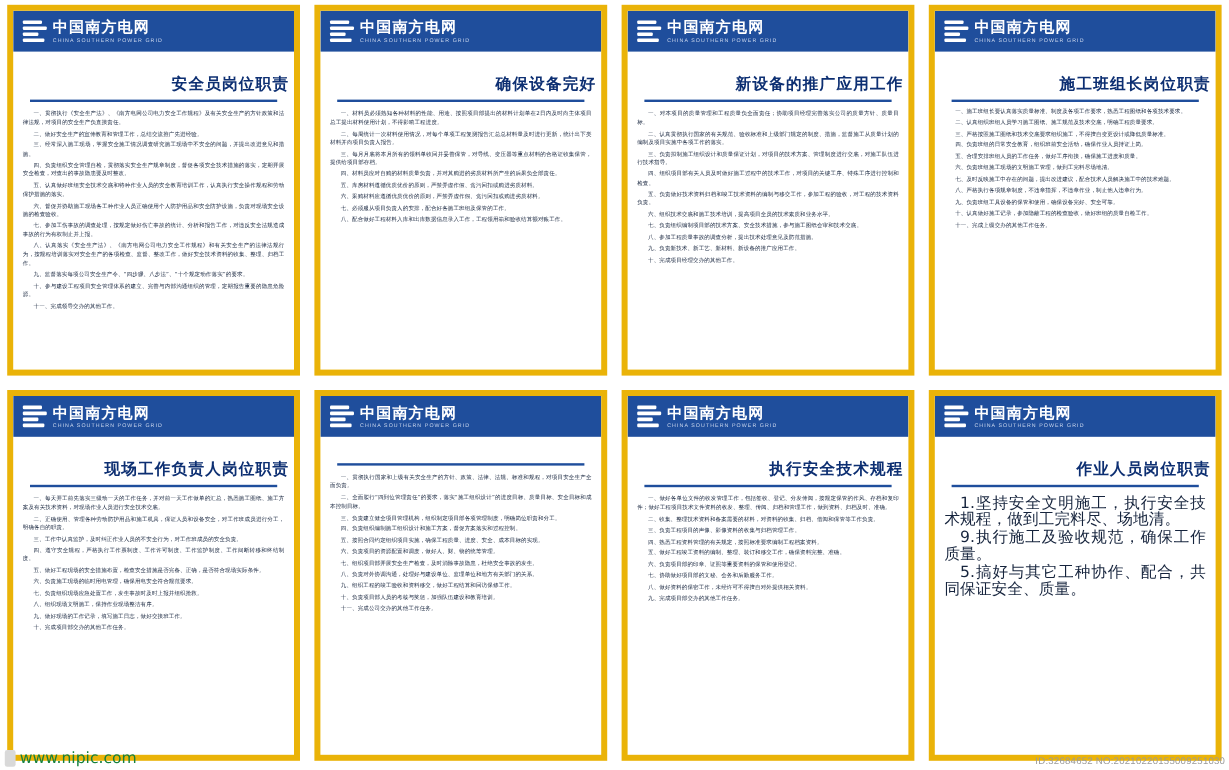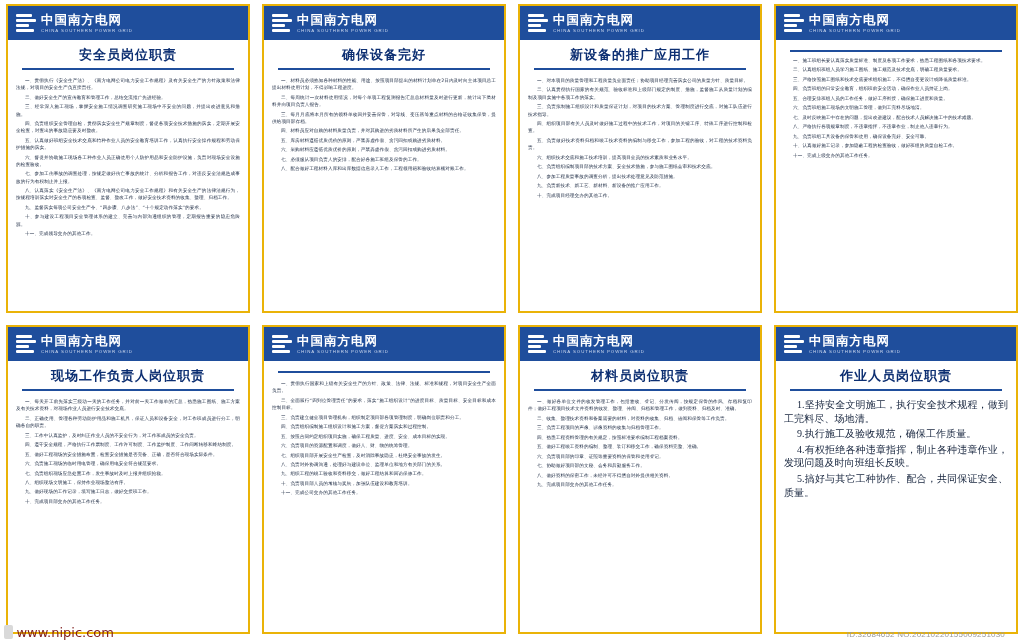--- a/index.html
+++ b/index.html
@@ -21,21 +21,21 @@
     width:256px;height:321px;
     box-sizing:border-box;
     background:#ffffff;
     display:flex;flex-direction:column;
     position:relative;
     overflow:hidden;
   }
   .card-inner{
     position:absolute;
     left:6px;top:4px;right:6px;bottom:8px;
-    border:2px solid #eab308;
+    border:5px solid #eab308;
     background:#ffffff;
     display:flex;flex-direction:column;
     overflow:hidden;
   }
   .hdr{
     background:#1f4e9c;
     height:34px;
     display:flex;align-items:center;
     padding-left:8px;
     flex:0 0 auto;
@@ -58,21 +58,22 @@
     color:#ffffff;font-size:12.5px;font-weight:bold;letter-spacing:1px;
     line-height:14px;
   }
   .logo-en{
     color:#cdd9ef;font-size:4.4px;letter-spacing:.9px;line-height:7px;
     transform:scale(1,1);
   }
   .title-wrap{
     flex:0 0 auto;
     padding:6px 4px 3px 4px;
-    text-align:center;
+    text-align:right;
+    margin-top:12px;
   }
   .title{
     font-size:13px;font-weight:bold;color:#0d2f72;
     letter-spacing:1px;
     font-family:"DejaVu Sans","Liberation Sans",sans-serif;
   }
   .title-rule{
     height:2px;background:#1f4e9c;margin:4px 10px 0 10px;
   }
   .body{
@@ -84,38 +85,37 @@
     font-size:4.6px;
     line-height:7.3px;
     color:#16243d;
     text-align:justify;
     margin:0 0 2.2px 0;
     text-indent:9px;
     font-family:"DejaVu Sans","Liberation Sans",sans-serif;
     letter-spacing:.1px;
   }
   .para.big{
-    font-size:10px;
+    font-size:13px;
     line-height:13.5px;
     text-indent:13px;
-    font-family:Liberation Serif, serif;
   }
   .card.tight .body{padding-top:2px;}
   .wm-logo{
     position:absolute;left:4px;bottom:1px;
     width:110px;height:18px;
     display:flex;align-items:center;
-    color:#7f1d1d;font-size:13px;
+    color:#15803d;font-size:13px;
     font-family:"DejaVu Sans",sans-serif;
   }
   .wm-sq{
     width:14px;height:14px;background:#d9d9d9;border-radius:2px;margin-right:3px;
   }
   .idline{
-    position:absolute;right:19px;bottom:3px;
+    position:absolute;right:3px;bottom:3px;
     font-size:8px;color:#9a9a9a;
     font-family:"Liberation Sans",sans-serif;
     letter-spacing:.2px;
   }
 </style>
 </head>
 <body>
 
 <div id="board">
 
@@ -225,20 +225,21 @@
             <i></i>
             <i></i>
             <i></i>
           </span>
         <span class="logo-text">
           <span class="logo-cn">中国南方电网</span>
           <span class="logo-en">CHINA SOUTHERN POWER GRID</span>
         </span>
       </div>
       <div class="title-wrap">
+        <div class="title">施工班组长岗位职责</div>
         <div class="title-rule"></div>
       </div>
       <div class="body">
         <p class="para">一、施工班组长要认真落实质量标准、制度及各项工作要求，熟悉工程图纸和各项技术要求。</p>
         <p class="para">二、认真组织班组人员学习施工图纸、施工规范及技术交底，明确工程质量要求。</p>
         <p class="para">三、严格按照施工图纸和技术交底要求组织施工，不得擅自变更设计或降低质量标准。</p>
         <p class="para">四、负责班组的日常安全教育，组织班前安全活动，确保作业人员持证上岗。</p>
         <p class="para">五、合理安排班组人员的工作任务，做好工序衔接，确保施工进度和质量。</p>
         <p class="para">六、负责班组施工现场的文明施工管理，做到工完料尽场地清。</p>
         <p class="para">七、及时反映施工中存在的问题，提出改进建议，配合技术人员解决施工中的技术难题。</p>
@@ -324,21 +325,21 @@
             <i></i>
             <i></i>
             <i></i>
           </span>
         <span class="logo-text">
           <span class="logo-cn">中国南方电网</span>
           <span class="logo-en">CHINA SOUTHERN POWER GRID</span>
         </span>
       </div>
       <div class="title-wrap">
-        <div class="title">材料员岗位职责</div>
+        <div class="title">执行安全技术规程</div>
         <div class="title-rule"></div>
       </div>
       <div class="body">
         <p class="para">一、做好各单位文件的收发管理工作，包括签收、登记、分发传阅，按规定保管的作风、存档和复印件；做好工程项目技术文件资料的收发、整理、传阅、归档和管理工作，做到资料、归档及时、准确。</p>
         <p class="para">二、收集、整理技术资料和备案需要的材料，对资料的收集、归档、借阅和保管等工作负责。</p>
         <p class="para">三、负责工程项目的声像、影像资料的收集与归档管理工作。</p>
         <p class="para">四、熟悉工程资料管理的有关规定，按照标准要求编制工程档案资料。</p>
         <p class="para">五、做好工程竣工资料的编制、整理、装订和移交工作，确保资料完整、准确。</p>
         <p class="para">六、负责项目部的印章、证照等重要资料的保管和使用登记。</p>
         <p class="para">七、协助做好项目部的文秘、会务和后勤服务工作。</p>
@@ -362,21 +363,20 @@
           <span class="logo-en">CHINA SOUTHERN POWER GRID</span>
         </span>
       </div>
       <div class="title-wrap">
         <div class="title">作业人员岗位职责</div>
         <div class="title-rule"></div>
       </div>
       <div class="body">
         <p class="para big">1.坚持安全文明施工，执行安全技术规程，做到工完料尽、场地清。</p>
         <p class="para big">9.执行施工及验收规范，确保工作质量。</p>
-        <p class="para big">4.有权拒绝各种违章指挥，制止各种违章作业，发现问题及时向班组长反映。</p>
         <p class="para big">5.搞好与其它工种协作、配合，共同保证安全、质量。</p>
       </div>
     </div>
   </div>
 
   <div class="wm-logo">
     <span class="wm-sq"></span>
     <span>www.nipic.com</span>
   </div>
   <div class="idline">ID:32684652 NO:20210220155009251030</div>

